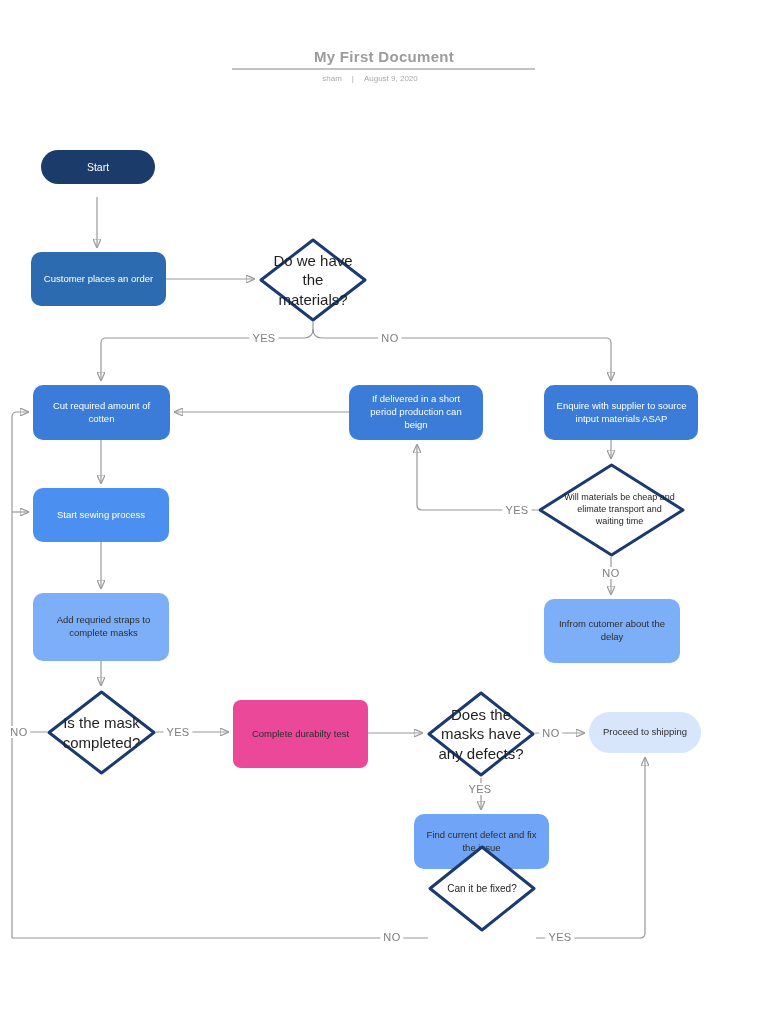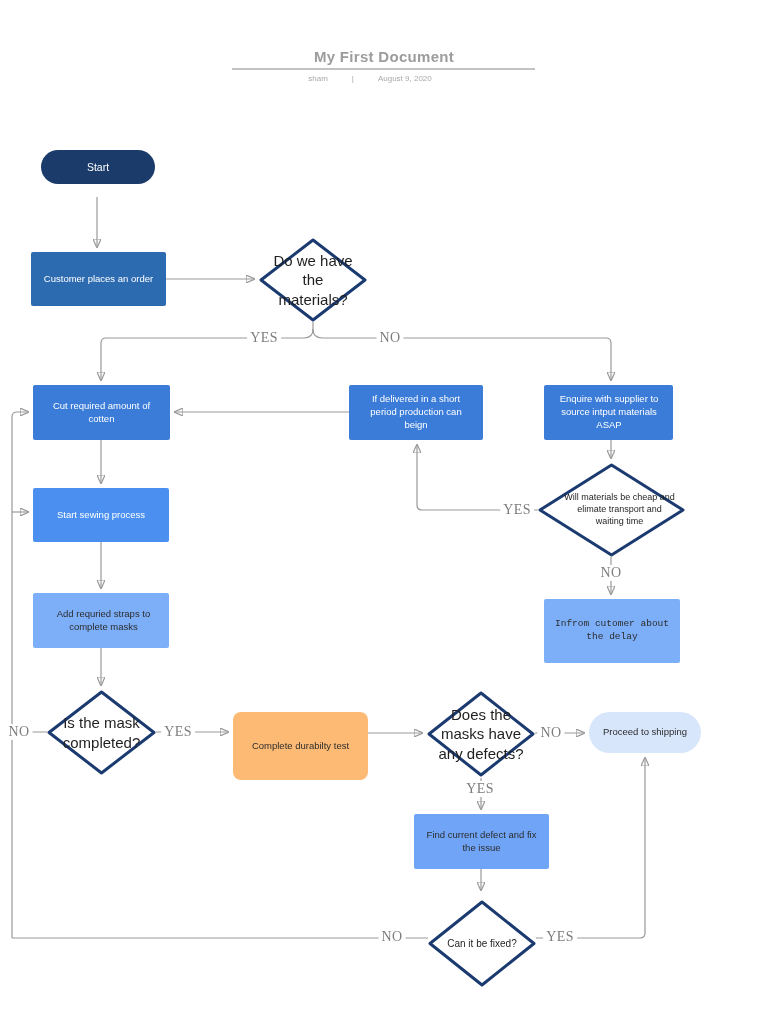--- a/index.html
+++ b/index.html
@@ -30,21 +30,21 @@
     width: 303px; height: 2px;
     background: #c2c2c2;
   }
   .doc-byline {
     position: absolute;
     left: 0; top: 74px;
     width: 740px;
     display: flex;
     justify-content: center;
     align-items: center;
-    gap: 24px;
+    gap: 10px;
     font-size: 8px;
     color: #a9a9a9;
   }
 
   
   svg.edges {
     position: absolute;
     left: 0; top: 0;
     z-index: 1;
   }
@@ -59,29 +59,29 @@
     position: absolute;
     z-index: 2;
     display: flex;
     align-items: center;
     justify-content: center;
     text-align: center;
     font-size: 9.5px;
     line-height: 1.35;
     padding: 4px 10px;
   }
-  .rect   { border-radius: 2px; }
+  .rect   { border-radius: 10px; }
   .pill   { border-radius: 24px; }
   .c-start   { background: #1b3c6b; color: #ffffff; }
   .c-dark    { background: #2d6bb1; color: #ffffff; }
   .c-blue    { background: #3a7cd8; color: #ffffff; }
   .c-bright  { background: #4b90f1; color: #ffffff; }
   .c-mid     { background: #6fa4f7; color: #2c2c2c; }
   .c-light   { background: #7daff9; color: #2c2c2c; }
-  .c-lighter { background: #fdba74; color: #2c2c2c; border-radius: 8px; margin-top: 12px; }
+  .c-lighter { background: #ec4899; color: #2c2c2c; border-radius: 8px; }
   .c-term    { background: #d8e6fc; color: #2c2c2c; border-radius: 21px; }
 
   .diamond {
     position: absolute;
     z-index: 2;
     display: flex;
     align-items: center;
     justify-content: center;
     text-align: center;
     font-size: 15px;
@@ -102,26 +102,25 @@
     position: relative;
     z-index: 1;
     width: 72%;
   }
 
   
   .elabel {
     position: absolute;
     z-index: 3;
     transform: translate(-50%, -50%);
-    font-size: 14px;
+    font-size: 11px;
     letter-spacing: 0.4px;
     color: #7d7d7d;
     background: #ffffff;
     padding: 0 3px;
-    font-family: Liberation Serif, serif;
   }
 </style>
 </head>
 <body>
 
 <div class="canvas">
 
   <div class="doc-title">My First Document</div>
   <div class="title-rule"></div>
   <div class="doc-byline">
@@ -175,40 +174,40 @@
   </div>
 
   <div class="node rect c-blue" style="left:33px; top:385px; width:137px; height:55px;">
     <span>Cut required amount of cotten</span>
   </div>
 
   <div class="node rect c-blue" style="left:349px; top:385px; width:134px; height:55px;">
     <span>If delivered in a short period production can beign</span>
   </div>
 
-  <div class="node rect c-blue" style="left:544px; top:385px; width:129px; height:55px;padding-left:11px;">
+  <div class="node rect c-blue" style="left:544px; top:385px; width:154px; height:55px;padding-left:11px;">
     <span>Enquire with supplier to source intput materials ASAP</span>
   </div>
 
   <div class="diamond" style="left:538px; top:463px; width:147px; height:94px; font-size:9px;">
     <svg width="147" height="94" viewBox="0 0 147 94">
       <polygon points="73.5,2 145,47 73.5,92 2,47"></polygon>
     </svg>
     <span class="dtext" style="width:78%;margin-left:16px;">Will materials be cheap and elimate transport and waiting time</span>
   </div>
 
-  <div class="node rect c-light" style="left:544px; top:599px; width:136px; height:64px;font-family:Liberation Mono, monospace;">
+  <div class="node rect c-light" style="left:544px; top:599px; width:136px; height:64px;">
     <span>Infrom cutomer about the delay</span>
   </div>
 
   <div class="node rect c-bright" style="left:33px; top:488px; width:136px; height:54px;">
     <span>Start sewing process</span>
   </div>
 
-  <div class="node rect c-light" style="left:33px; top:593px; width:136px; height:55px;padding-left:15px;">
+  <div class="node rect c-light" style="left:33px; top:593px; width:136px; height:68px;padding-left:15px;">
     <span>Add requried straps to complete masks</span>
   </div>
 
   <div class="diamond" style="left:47px; top:690px; width:109px; height:85px;">
     <svg width="109" height="85" viewBox="0 0 109 85">
       <polygon points="54.5,2 107,42.5 54.5,83 2,42.5"></polygon>
     </svg>
     <span class="dtext">Is the mask completed?</span>
   </div>
 
@@ -224,21 +223,21 @@
   </div>
 
   <div class="node rect c-mid" style="left:414px; top:814px; width:135px; height:55px;">
     <span>Find current defect and fix the issue</span>
   </div>
 
   <div class="node c-term" style="left:589px; top:712px; width:112px; height:41px;">
     <span>Proceed to shipping</span>
   </div>
 
-  <div class="diamond" style="left:428px; top:900px; width:108px; height:87px; font-size:10px;">
+  <div class="diamond" style="left:428px; top:845px; width:108px; height:87px; font-size:10px;">
     <svg width="108" height="87" viewBox="0 0 108 87">
       <polygon points="54,2 106,43.5 54,85 2,43.5"></polygon>
     </svg>
     <span class="dtext" style="width:90%;">Can it be fixed?</span>
   </div>
 
   <span class="elabel" style="left:264px; top:338px;">YES</span>
   <span class="elabel" style="left:390px; top:338px;">NO</span>
   <span class="elabel" style="left:517px; top:510px;">YES</span>
   <span class="elabel" style="left:611px; top:573px;">NO</span>

